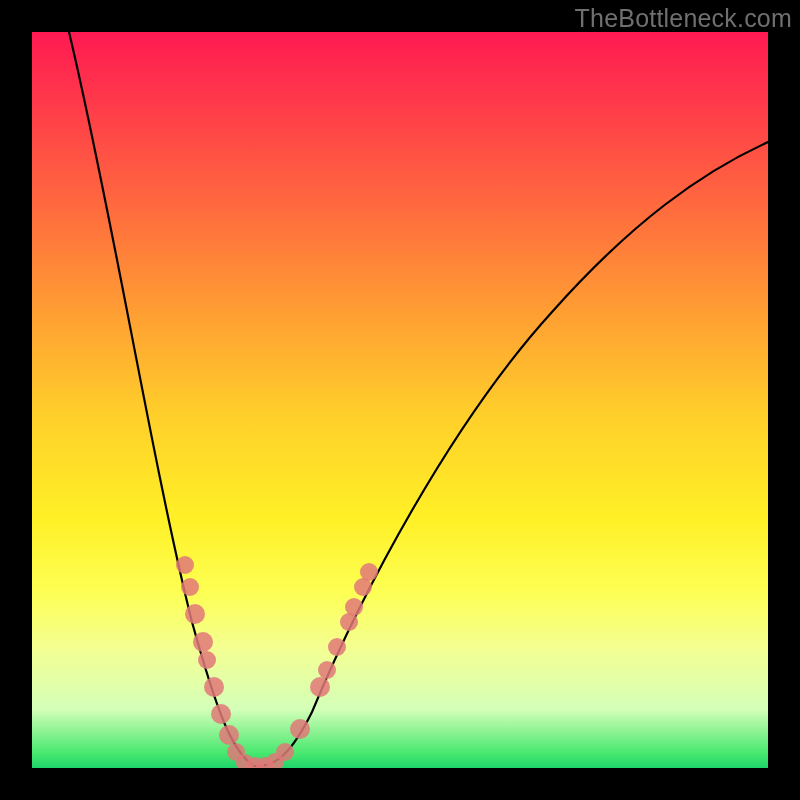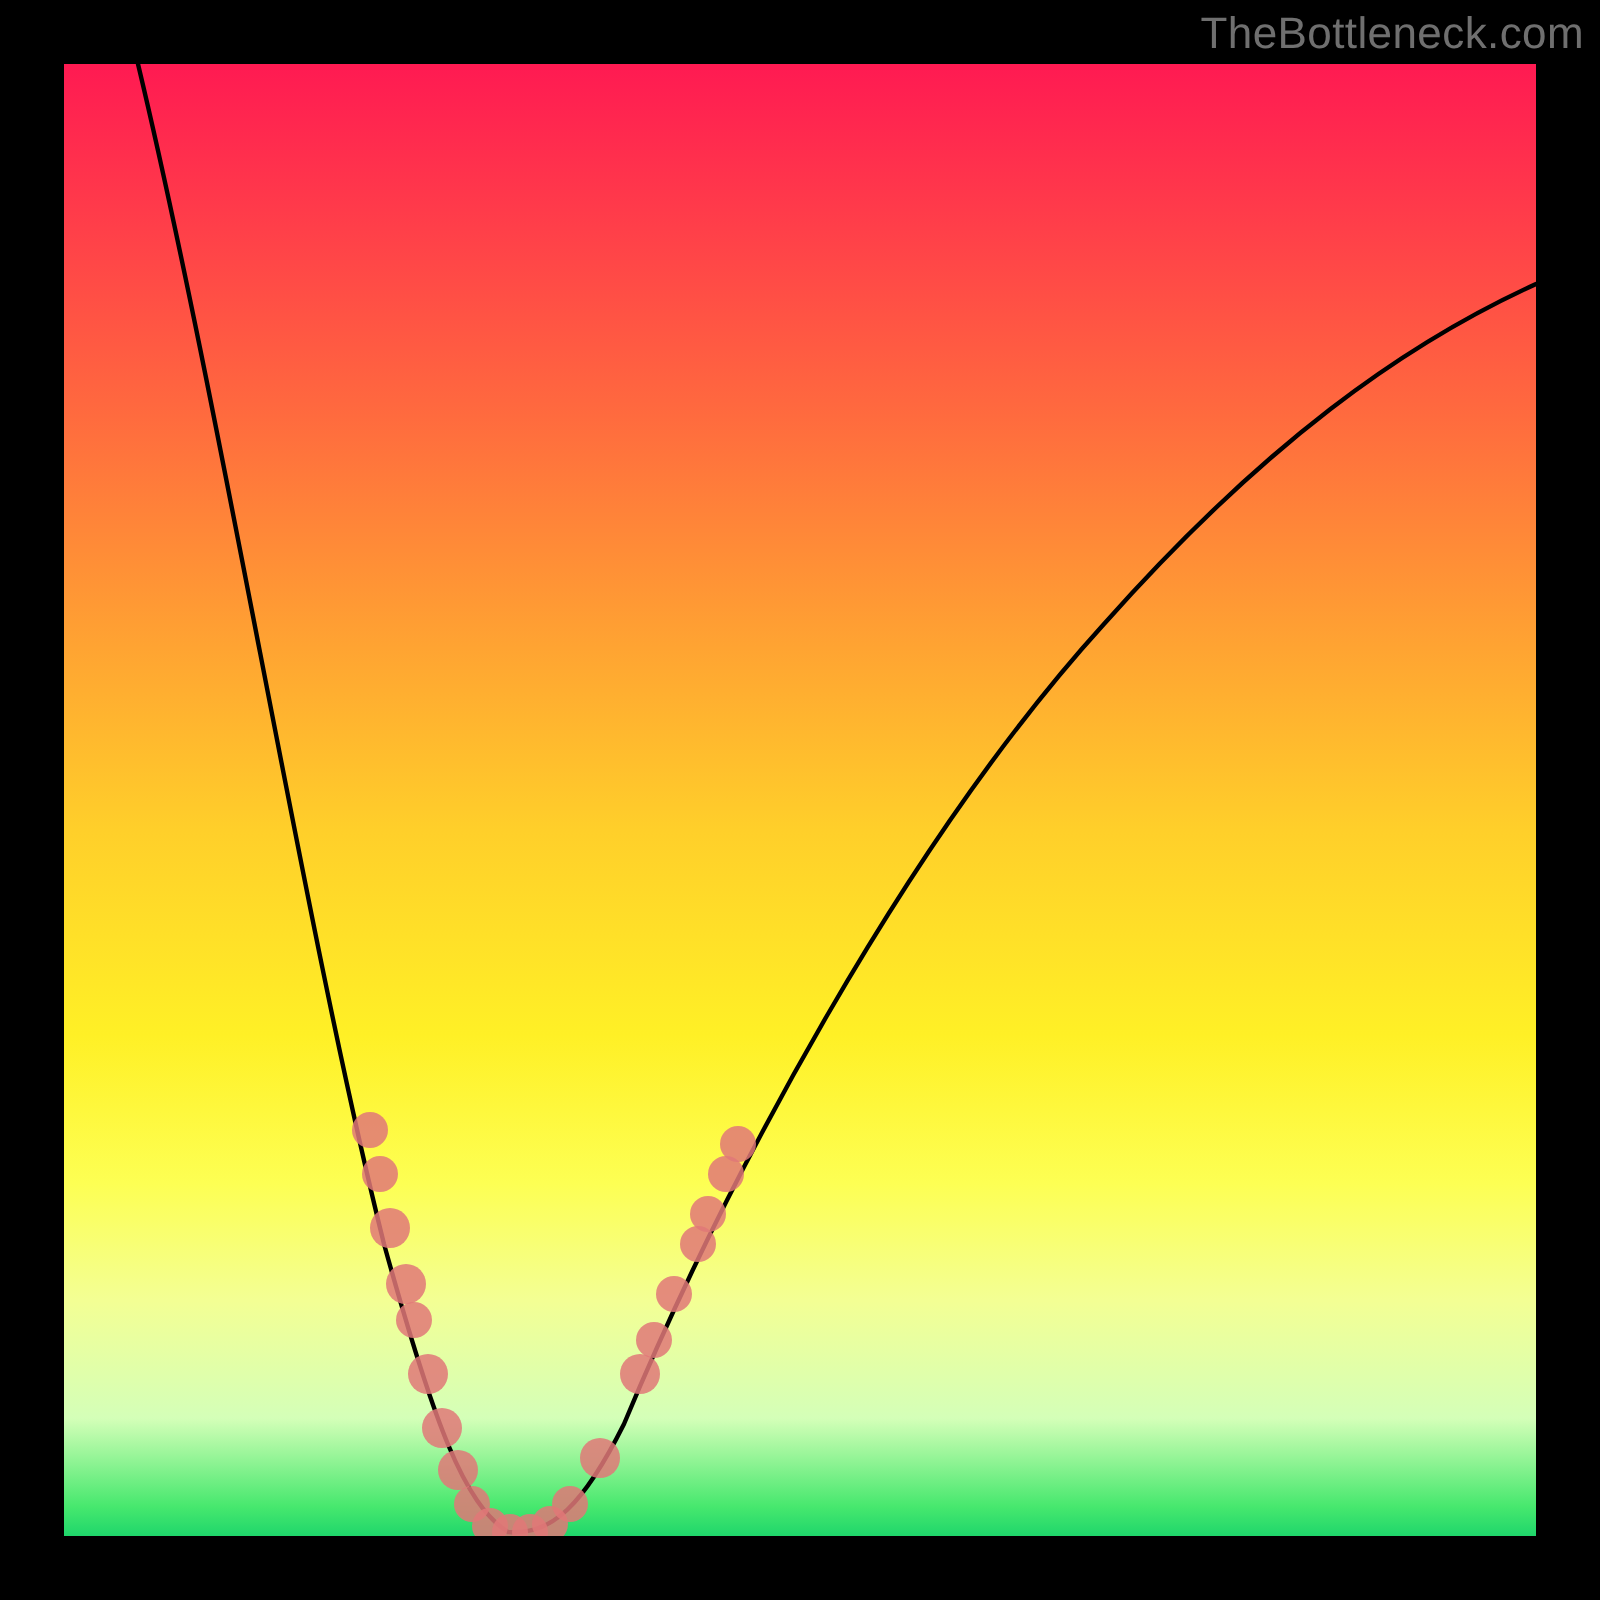--- a/index.html
+++ b/index.html
@@ -38,21 +38,21 @@
       #d4ffb8 92%,
       #47e86e 98%,
       #1fd66b 100%
     );
   }
   .watermark {
     position: absolute;
     top: 4px;
     right: 8px;
     color: #6f6f6f;
-    font-size: 22px;
+    font-size: 25px;
     font-weight: 500;
     letter-spacing: 0.2px;
     user-select: none;
     text-align: right;
   }
   svg.curve {
     position: absolute;
     left: 0;
     top: 0;
     width: 736px;

